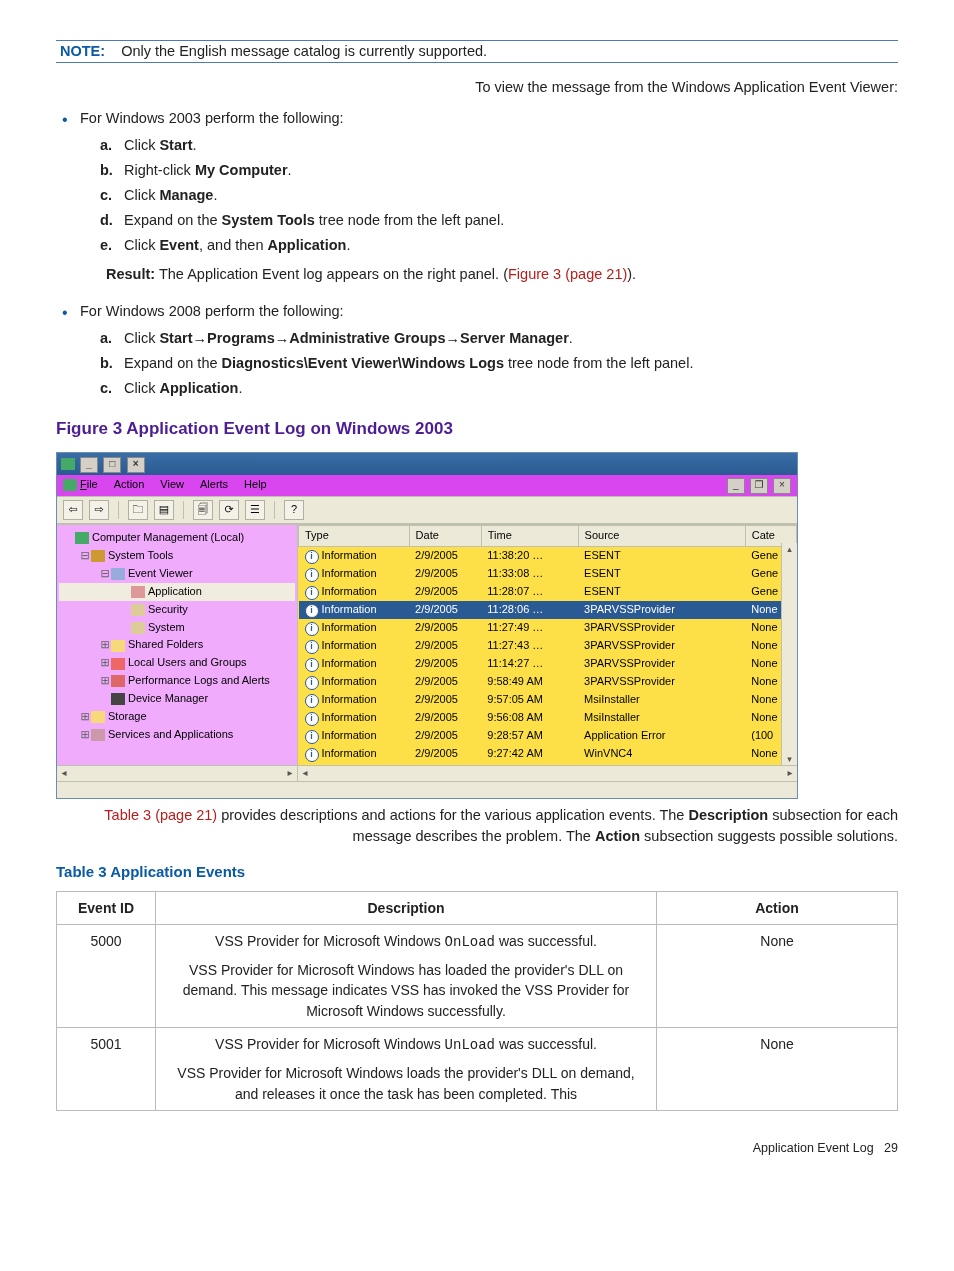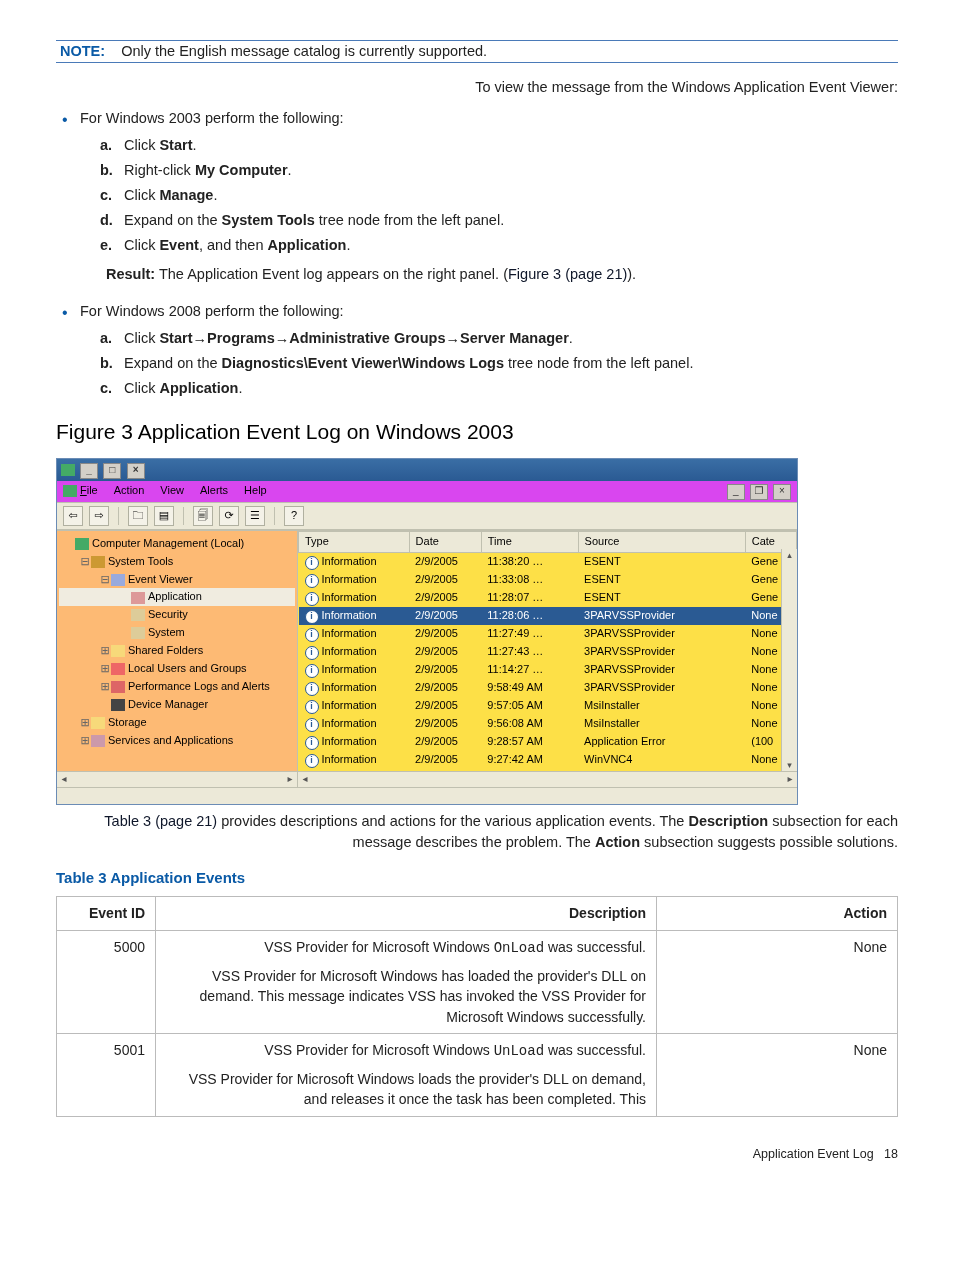--- a/index.html
+++ b/index.html
@@ -24,22 +24,22 @@
   ul.bullets { margin: 4px 0 12px 0; padding-left: 24px; }
   ul.bullets > li { margin-bottom: 6px; list-style: none; position: relative; }
   ul.bullets > li::before {
     content: "•"; color: #0a5aa6; position: absolute; left: -18px; font-size: 16px;
   }
   ol.steps { margin: 6px 0 8px 0; padding-left: 44px; }
   ol.steps > li { margin-bottom: 4px; list-style: none; position: relative; }
   ol.steps > li .step-marker { position: absolute; left: -24px; font-weight: bold; }
   .bold { font-weight: bold; }
   .result-line { margin: 8px 0 16px 26px; }
-  .link { color: #0f172a; }
-  .fig-caption { color: #000000; font-weight: normal; font-size: 21px; margin: 18px 0 10px 0; }
+  .link { color: #b91c1c; }
+  .fig-caption { color: #4c1d95; font-weight: bold; font-size: 17px; margin: 18px 0 10px 0; }
   .tbl-caption { color: #0a5aa6; font-weight: bold; font-size: 15px; margin: 14px 0 8px 0; }
 
   
   .cm-win {
     width: 740px; margin-left: 0px;
     border: 1px solid #6b8cb5; background: #ece9d8;
     font-family: "Tahoma", Arial, sans-serif; font-size: 11px;
     color: #000;
   }
   .cm-titlebar {
@@ -69,21 +69,21 @@
     background:#ece9d8; padding:3px 6px; border-bottom:1px solid #c0c0b0;
     display:flex; gap:6px; align-items:center;
   }
   .cm-toolbar .tb {
     width:18px; height:18px; border:1px solid #b0b0a0; background:#f4f2e8;
     display:flex; align-items:center; justify-content:center; font-size:11px;
   }
   .cm-toolbar .sep { width:1px; height:18px; background:#c0c0b0; margin:0 3px; }
   .cm-body { display:flex; background:#fff; border-top:1px solid #c0c0b0; }
   .cm-tree {
-    width: 236px; border-right:1px solid #c0c0b0; background:#fdba74;
+    width: 236px; border-right:1px solid #c0c0b0; background:#f0abfc;
     padding:4px 2px 18px 2px; position:relative; overflow:hidden;
   }
   .cm-tree .node { white-space: nowrap; padding:1px 0 1px 0; }
   .cm-tree .ind0 { padding-left: 4px; }
   .cm-tree .ind1 { padding-left: 20px; }
   .cm-tree .ind2 { padding-left: 40px; }
   .cm-tree .ind3 { padding-left: 60px; }
   .cm-tree .sel { background:#f0ece0; }
   .tglyph { display:inline-block; width:12px; text-align:center; color:#666; }
   .ticon { display:inline-block; width:14px; height:12px; margin-right:3px;
@@ -136,21 +136,21 @@
   .cm-list-scroll-h .lbtn, .cm-list-scroll-h .rbtn { width:14px; text-align:center; }
   .cm-list-scroll-h .rbtn { margin-left:auto; }
   .cm-status { height:16px; background:#ece9d8; border-top:1px solid #c0c0b0; }
 
   
   table.events {
     border-collapse: collapse; width: 100%; margin-top: 6px;
     font-size: 14px;
   }
   table.events th, table.events td {
-    border:1px solid #bbb; padding:6px 10px; vertical-align:top; text-align:right;
+    border:1px solid #bbb; padding:6px 10px; vertical-align:top; text-align:center;
   }
   table.events th { font-weight: bold; }
   .mono { font-family: "Courier New", monospace; font-size: 14px; }
 
   .footer { text-align:right; font-size:12.5px; margin-top:28px; color:#222; }
 </style>
 </head>
 <body>
 
 <div class="note-box">
@@ -397,14 +397,14 @@
         <td>
           <div>VSS Provider for Microsoft Windows <span class="mono">UnLoad</span> was successful.</div>
           <div style="margin-top:8px">VSS Provider for Microsoft Windows loads the provider's DLL on demand, and releases it once the task has been completed. This</div>
         </td>
         <td>None</td>
       </tr>
     </tbody>
 </table>
 
 <div class="footer">
-  <span>Application Event Log</span>&nbsp;&nbsp;&nbsp;<span>18</span>
+  <span>Application Event Log</span>&nbsp;&nbsp;&nbsp;<span>29</span>
 </div>
 
 </body></html>

